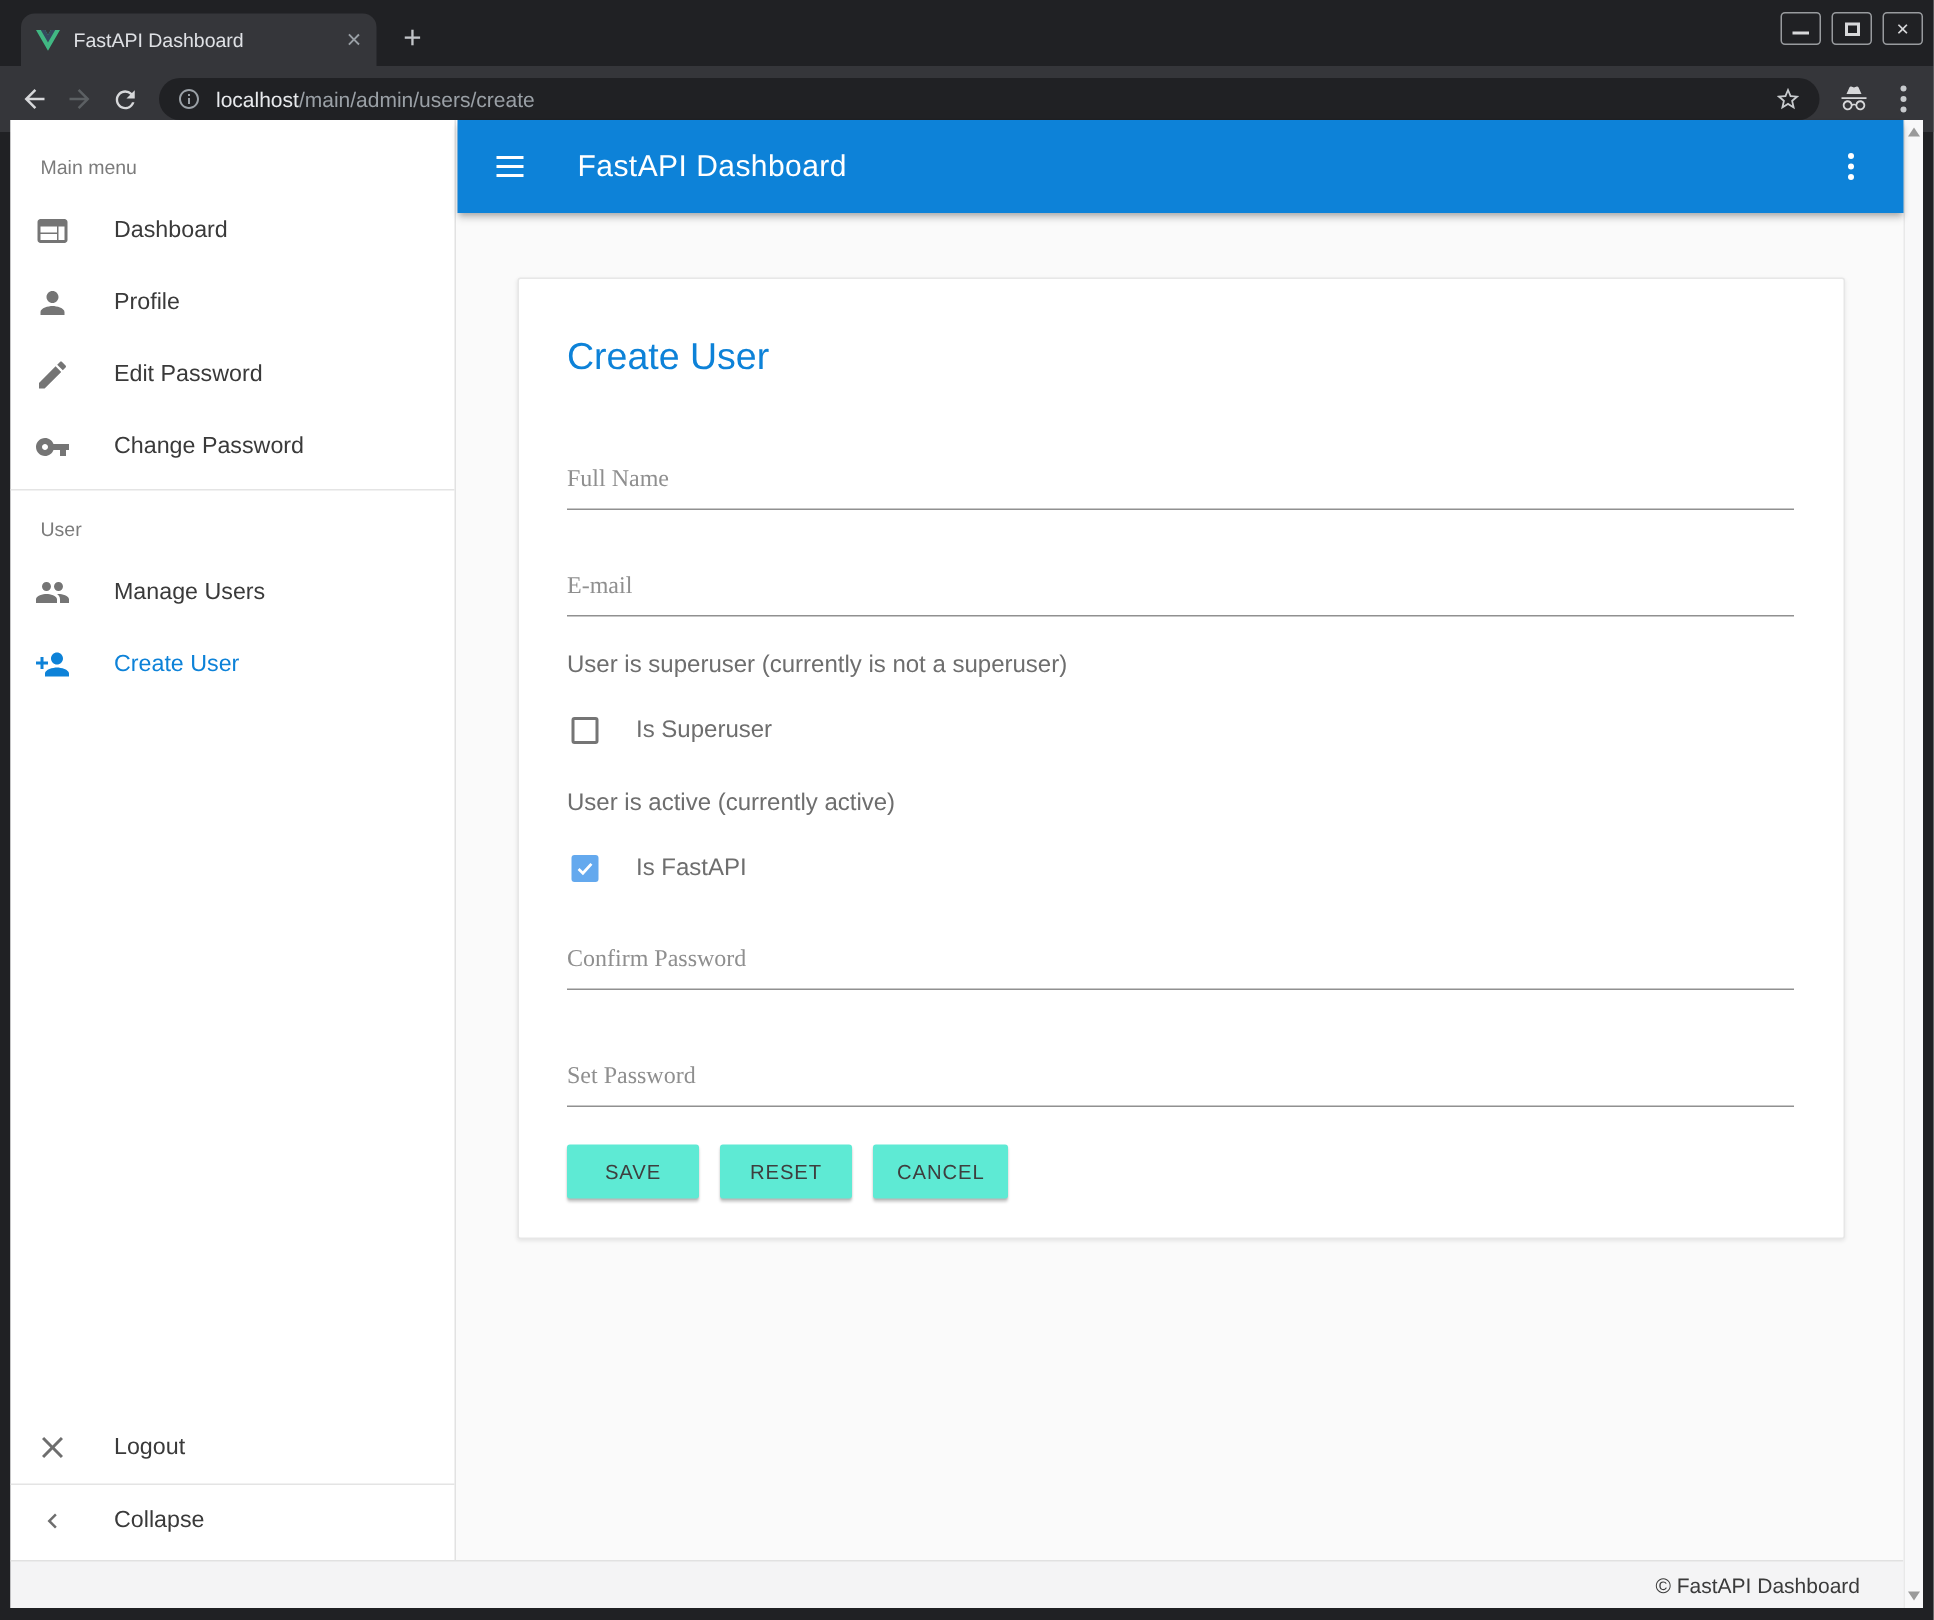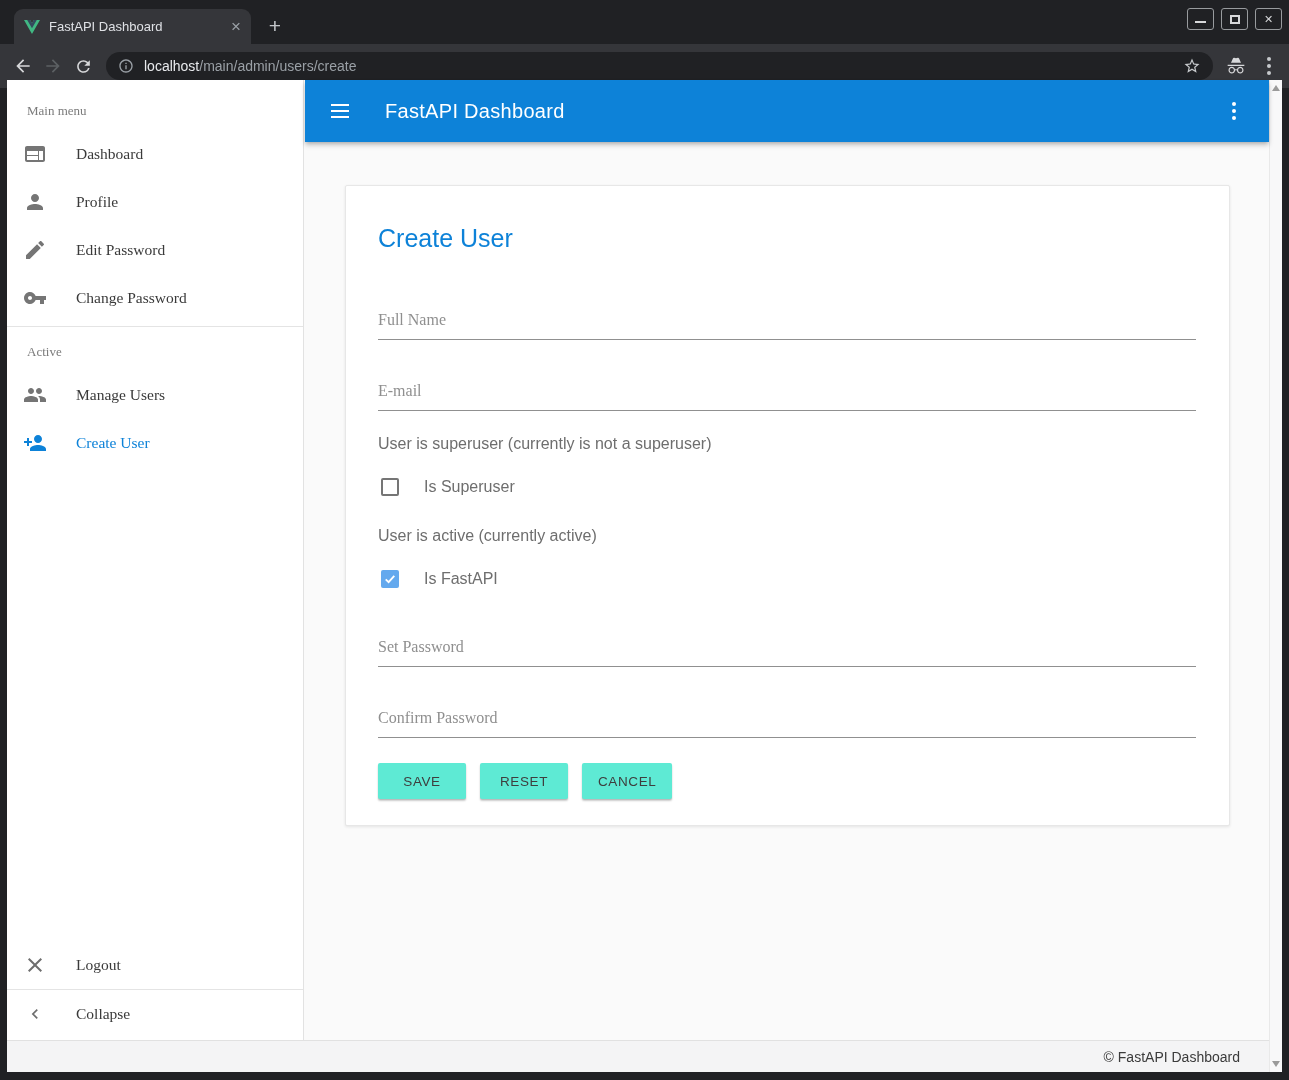--- a/index.html
+++ b/index.html
@@ -59,21 +59,21 @@
 
   .footer {
     position:absolute; left:0; right:13px; bottom:0; height:32px;
     background:#f4f4f5; border-top:1px solid #e1e1e1;
     display:flex; align-items:center; justify-content:flex-end; padding-right:29px;
     font-size:14px; color:#3b3b3b;
   }
 
   .sidebar {
     position:absolute; left:0; top:0; width:297px; bottom:32px;
-    background:#ffffff; border-right:1px solid #e2e2e2;font-family:Liberation Serif, serif;
+    background:#ffffff; border-right:1px solid #e2e2e2;
   }
   .subheader { height:50px; display:flex; align-items:center; padding:12px 0 0 20px;
     color:#7b7b7b; font-size:13px; }
   .nav-item { height:48px; display:flex; align-items:center; padding-left:16px; gap:29px; cursor:default; }
   .nav-item .nicon { width:24px; height:24px; display:flex; }
   .nav-item .nlabel { font-size:15.5px; color:#3a3a3a; }
   .nav-item.active .nlabel { color:var(--primary); }
   .sb-divider { border-top:1px solid #e4e4e4; margin:4px 0 0 0; }
   .sidebar-bottom { position:absolute; left:0; right:0; bottom:2px; }
 
@@ -231,21 +231,21 @@
       <div class="nav-item">
         <span class="nicon">
           <svg width="24" height="24" viewBox="0 0 24 24">
               <path fill="#757575" d="M12.65 10C11.83 7.67 9.61 6 7 6c-3.31 0-6 2.69-6 6s2.69 6 6 6c2.61 0 4.83-1.67 5.65-4H17v4h4v-4h2v-4H12.65zM7 14c-1.1 0-2-.9-2-2s.9-2 2-2 2 .9 2 2-.9 2-2 2z"></path>
             </svg>
         </span>
         <span class="nlabel">Change Password</span>
       </div>
 
       <div class="sb-divider"></div>
-      <div class="subheader" style="height:44px; padding-top:6px;">Active</div>
+      <div class="subheader" style="height:44px; padding-top:6px;">User</div>
 
       <div class="nav-item">
         <span class="nicon">
           <svg width="24" height="24" viewBox="0 0 24 24">
               <path fill="#757575" d="M16 11c1.66 0 2.99-1.34 2.99-3S17.66 5 16 5c-1.66 0-3 1.34-3 3s1.34 3 3 3zm-8 0c1.66 0 2.99-1.34 2.99-3S9.66 5 8 5C6.34 5 5 6.34 5 8s1.34 3 3 3zm0 2c-2.33 0-7 1.17-7 3.5V19h14v-2.5c0-2.33-4.67-3.5-7-3.5zm8 0c-.29 0-.62.02-.97.05 1.16.84 1.97 1.97 1.97 3.45V19h6v-2.5c0-2.33-4.67-3.5-7-3.5z"></path>
             </svg>
         </span>
         <span class="nlabel">Manage Users</span>
       </div>
 
@@ -316,26 +316,26 @@
 
         <div class="cb-row">
           <span class="checkbox checked">
             <svg width="14" height="14" viewBox="0 0 18 18">
                 <polyline points="3.5,9.5 7.2,13 14.5,5" fill="none" stroke="#ffffff" stroke-width="2.4"></polyline>
               </svg>
           </span>
           <span class="cb-label">Is FastAPI</span>
         </div>
 
+        <div class="field f-confirm">
+          <input value="" placeholder="Confirm Password" style="">
+        </div>
+
         <div class="field f-setpw">
           <input value="" placeholder="Set Password" style="">
-        </div>
-
-        <div class="field f-confirm">
-          <input value="" placeholder="Confirm Password" style="">
         </div>
 
         <div class="btn-row">
           <button class="btn">SAVE</button>
           <button class="btn">RESET</button>
           <button class="btn">CANCEL</button>
         </div>
       </div>
     </div>
 

